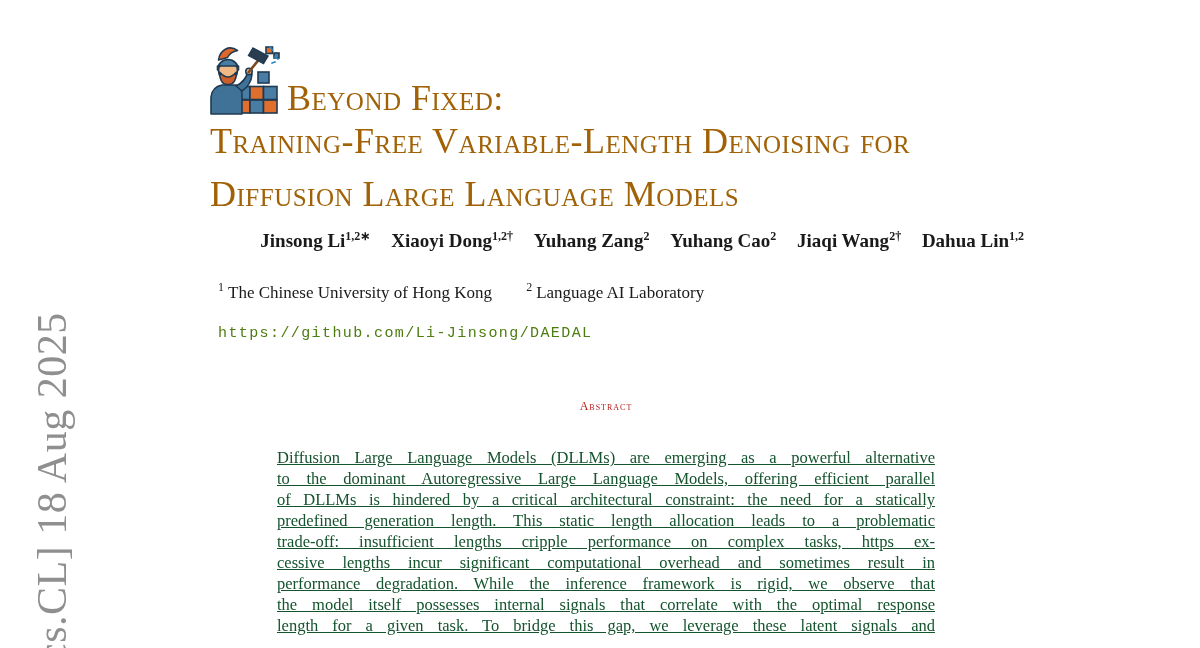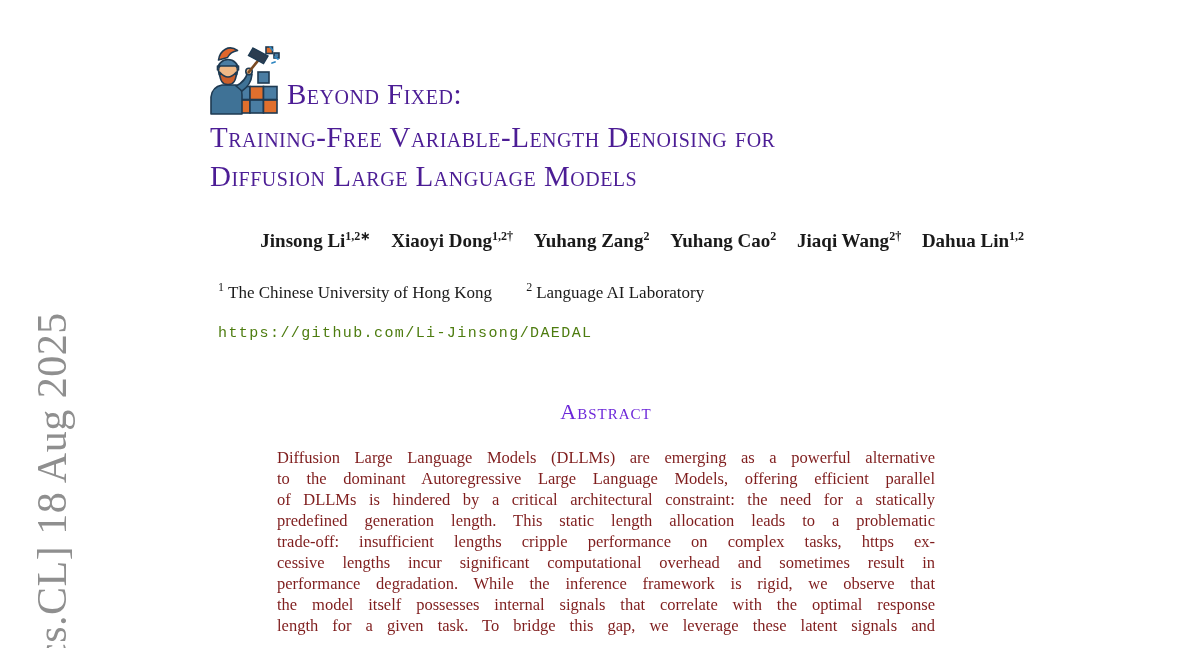--- a/index.html
+++ b/index.html
@@ -9,48 +9,48 @@
     font-family: "Liberation Serif", serif; color: #1a1a1a; overflow: hidden;
   }
   .watermark {
     position: absolute; left: 28px; top: 662px;
     transform: rotate(-90deg); transform-origin: 0 0;
     font-size: 42px; color: #8f8f8f; white-space: nowrap;
     font-family: "Liberation Serif", serif; letter-spacing: 0.5px;
   }
   .logo { position: absolute; left: 206px; top: 44px; width: 76px; height: 72px; }
   .title-line {
-    position: absolute; font-size: 29px; line-height: 1;
-    font-variant: small-caps; letter-spacing: 0.5px; color: #4c1d95; white-space: nowrap;
+    position: absolute; font-size: 36px; line-height: 1;
+    font-variant: small-caps; letter-spacing: 0.5px; color: #a16207; white-space: nowrap;
   }
   .t1 { left: 287px; top: 80px; }
   .t2 { left: 210px; top: 123px; }
-  .t3 { left: 210px; top: 162px; }
+  .t3 { left: 210px; top: 176px; }
   .authors {
     position: absolute; left: 210px; top: 229px; width: 822px;
     text-align: right; font-size: 19px; font-weight: bold; white-space: nowrap;
   }
   .author { display: inline-block; margin: 0 8px; }
   .authors sup, .affils sup { font-size: 12px; font-weight: bold; }
   .affils { position: absolute; left: 218px; top: 280px; font-size: 17px; white-space: nowrap; }
   .affil { display: inline-block; margin-right: 30px; }
   .affil sup { font-weight: normal; margin-right: 4px; }
   .repo-link {
     position: absolute; left: 218px; top: 325px;
     font-family: "Liberation Mono", "DejaVu Sans Mono", monospace;
     font-size: 15px; letter-spacing: 1.4px; color: #4d7c0f; text-decoration: none;
     white-space: nowrap;
   }
   .abstract-heading {
     position: absolute; left: 277px; top: 399px; width: 658px; text-align: center;
-    font-variant: small-caps; font-size: 22px; letter-spacing: 1px; color: #6d28d9;
+    font-variant: small-caps; font-size: 12px; letter-spacing: 1px; color: #b91c1c;
   }
   .abstract-body {
     position: absolute; left: 277px; top: 447px; width: 658px; height: 201px;
-    overflow: hidden; color: #7f1d1d;
+    overflow: hidden; color: #14532d; text-decoration: underline;
   }
   .abs-line {
     font-size: 16.5px; line-height: 21px; height: 21px; white-space: nowrap;
     text-align: justify; text-align-last: justify; -moz-text-align-last: justify;
   }
 </style>
 </head>
 <body>
 
 <div class="page">

